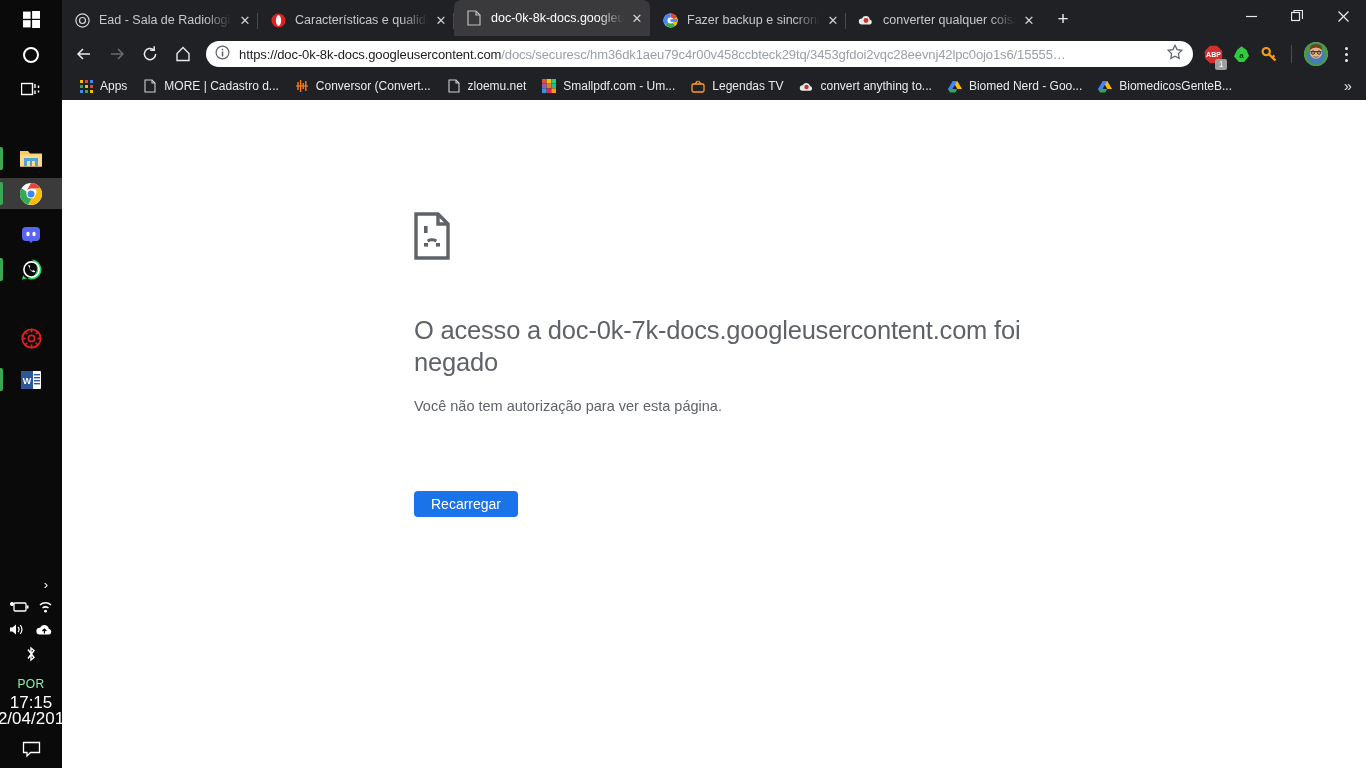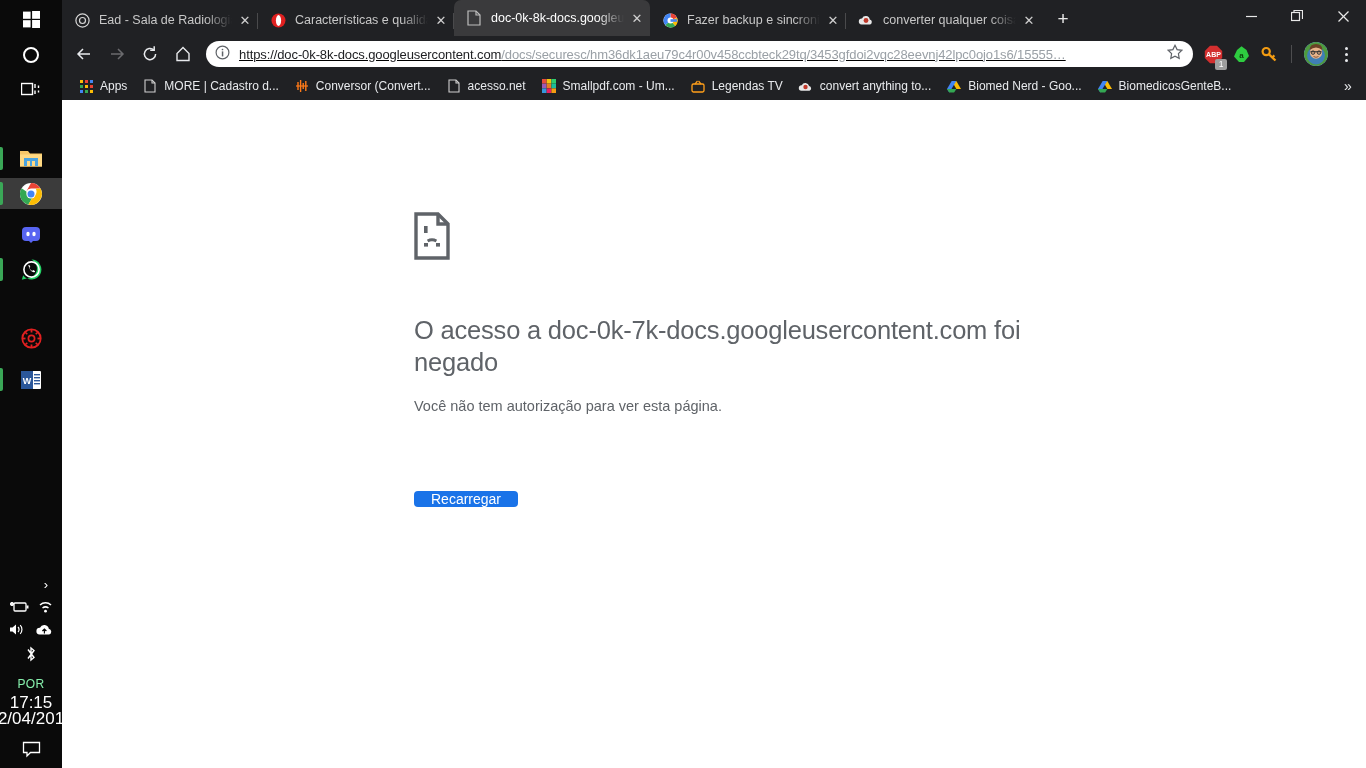--- a/index.html
+++ b/index.html
@@ -113,21 +113,20 @@
     width: 46px; height: 32px;
     display: flex; align-items: center; justify-content: center;
     color: #e8e8e8; font-size: 12px;
   }
 
   
   #toolbar {
     height: 36px; background: #202124;
     display: flex; align-items: center;
     padding: 0 8px 0 8px;
-    text-decoration: underline;
   }
   .navbtn {
     width: 28px; height: 28px; margin-right: 5px;
     display: flex; align-items: center; justify-content: center;
     color: #e8eaed;
   }
   .navbtn.disabled { color: #5f6368; }
   #omnibox {
     flex: 1 1 auto;
     height: 26px;
@@ -222,21 +221,21 @@
   }
   .err-code {
     font-size: 11.5px; color: #818589;
     letter-spacing: .1px;
   }
   .reload-btn {
     margin-top: 60px;
     display: inline-block;
     background: #1a73e8; color: #ffffff;
     font-size: 14px; font-weight: 500;
-    padding: 0 17px;
+    padding: 5px 17px;
     border: none; border-radius: 4px;
     font-family: "Liberation Sans", sans-serif;
     cursor: pointer;
   }
 </style>
 </head>
 <body>
 
 <div id="taskbar">
 
@@ -625,21 +624,21 @@
       <span>Conversor (Convert...</span>
     </div>
 
     <div class="bm">
       <span class="bm-ico">
         <svg width="12" height="14" viewBox="0 0 12 14">
             <path d="M1 1 h7 l3 3 v9 h-10 z" fill="none" stroke="#cfcfcf" stroke-width="1.1"></path>
             <path d="M8 1 v3 h3" fill="none" stroke="#cfcfcf" stroke-width="1.1"></path>
           </svg>
       </span>
-      <span>acesso.net</span>
+      <span>zloemu.net</span>
     </div>
 
     <div class="bm">
       <span class="bm-ico">
         <svg width="14" height="14" viewBox="0 0 14 14">
           <rect x="0" y="0" width="4.6" height="4.6" fill="#e74c3c"></rect>
             <rect x="4.7" y="0" width="4.6" height="4.6" fill="#f1c40f"></rect>
             <rect x="9.4" y="0" width="4.6" height="4.6" fill="#2ecc71"></rect>
           <rect x="0" y="4.7" width="4.6" height="4.6" fill="#9b59b6"></rect>
             <rect x="4.7" y="4.7" width="4.6" height="4.6" fill="#e67e22"></rect>

